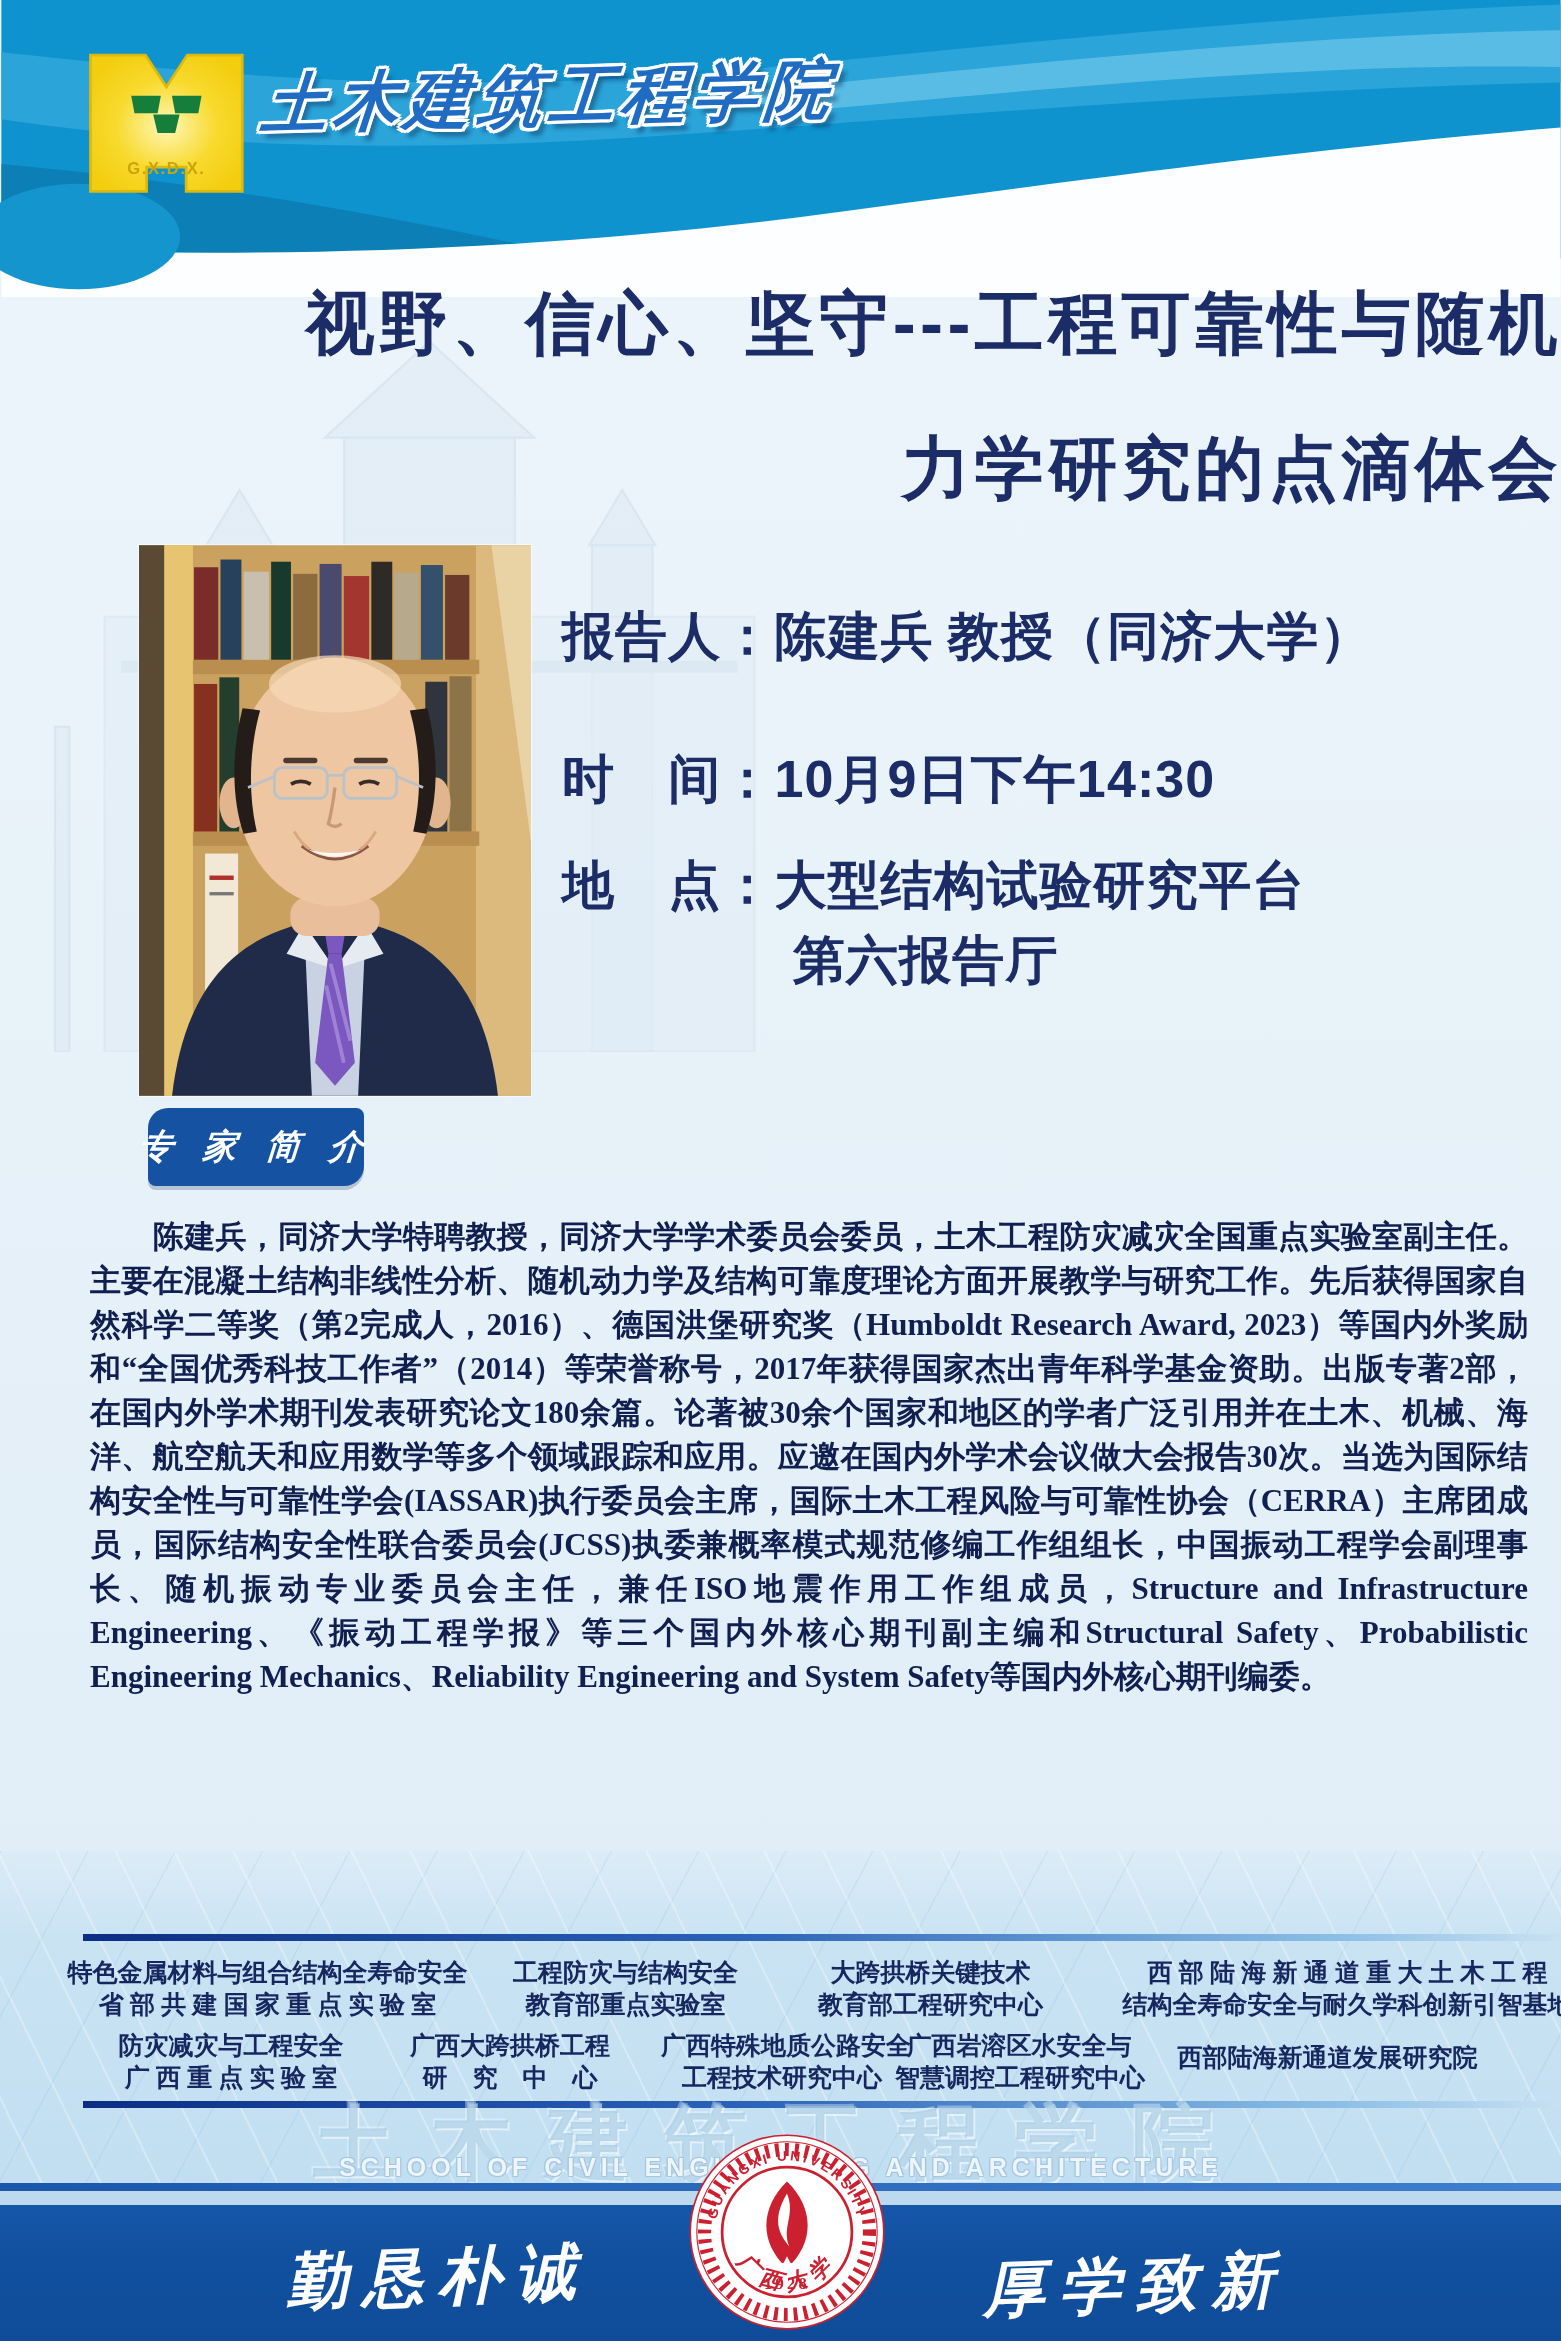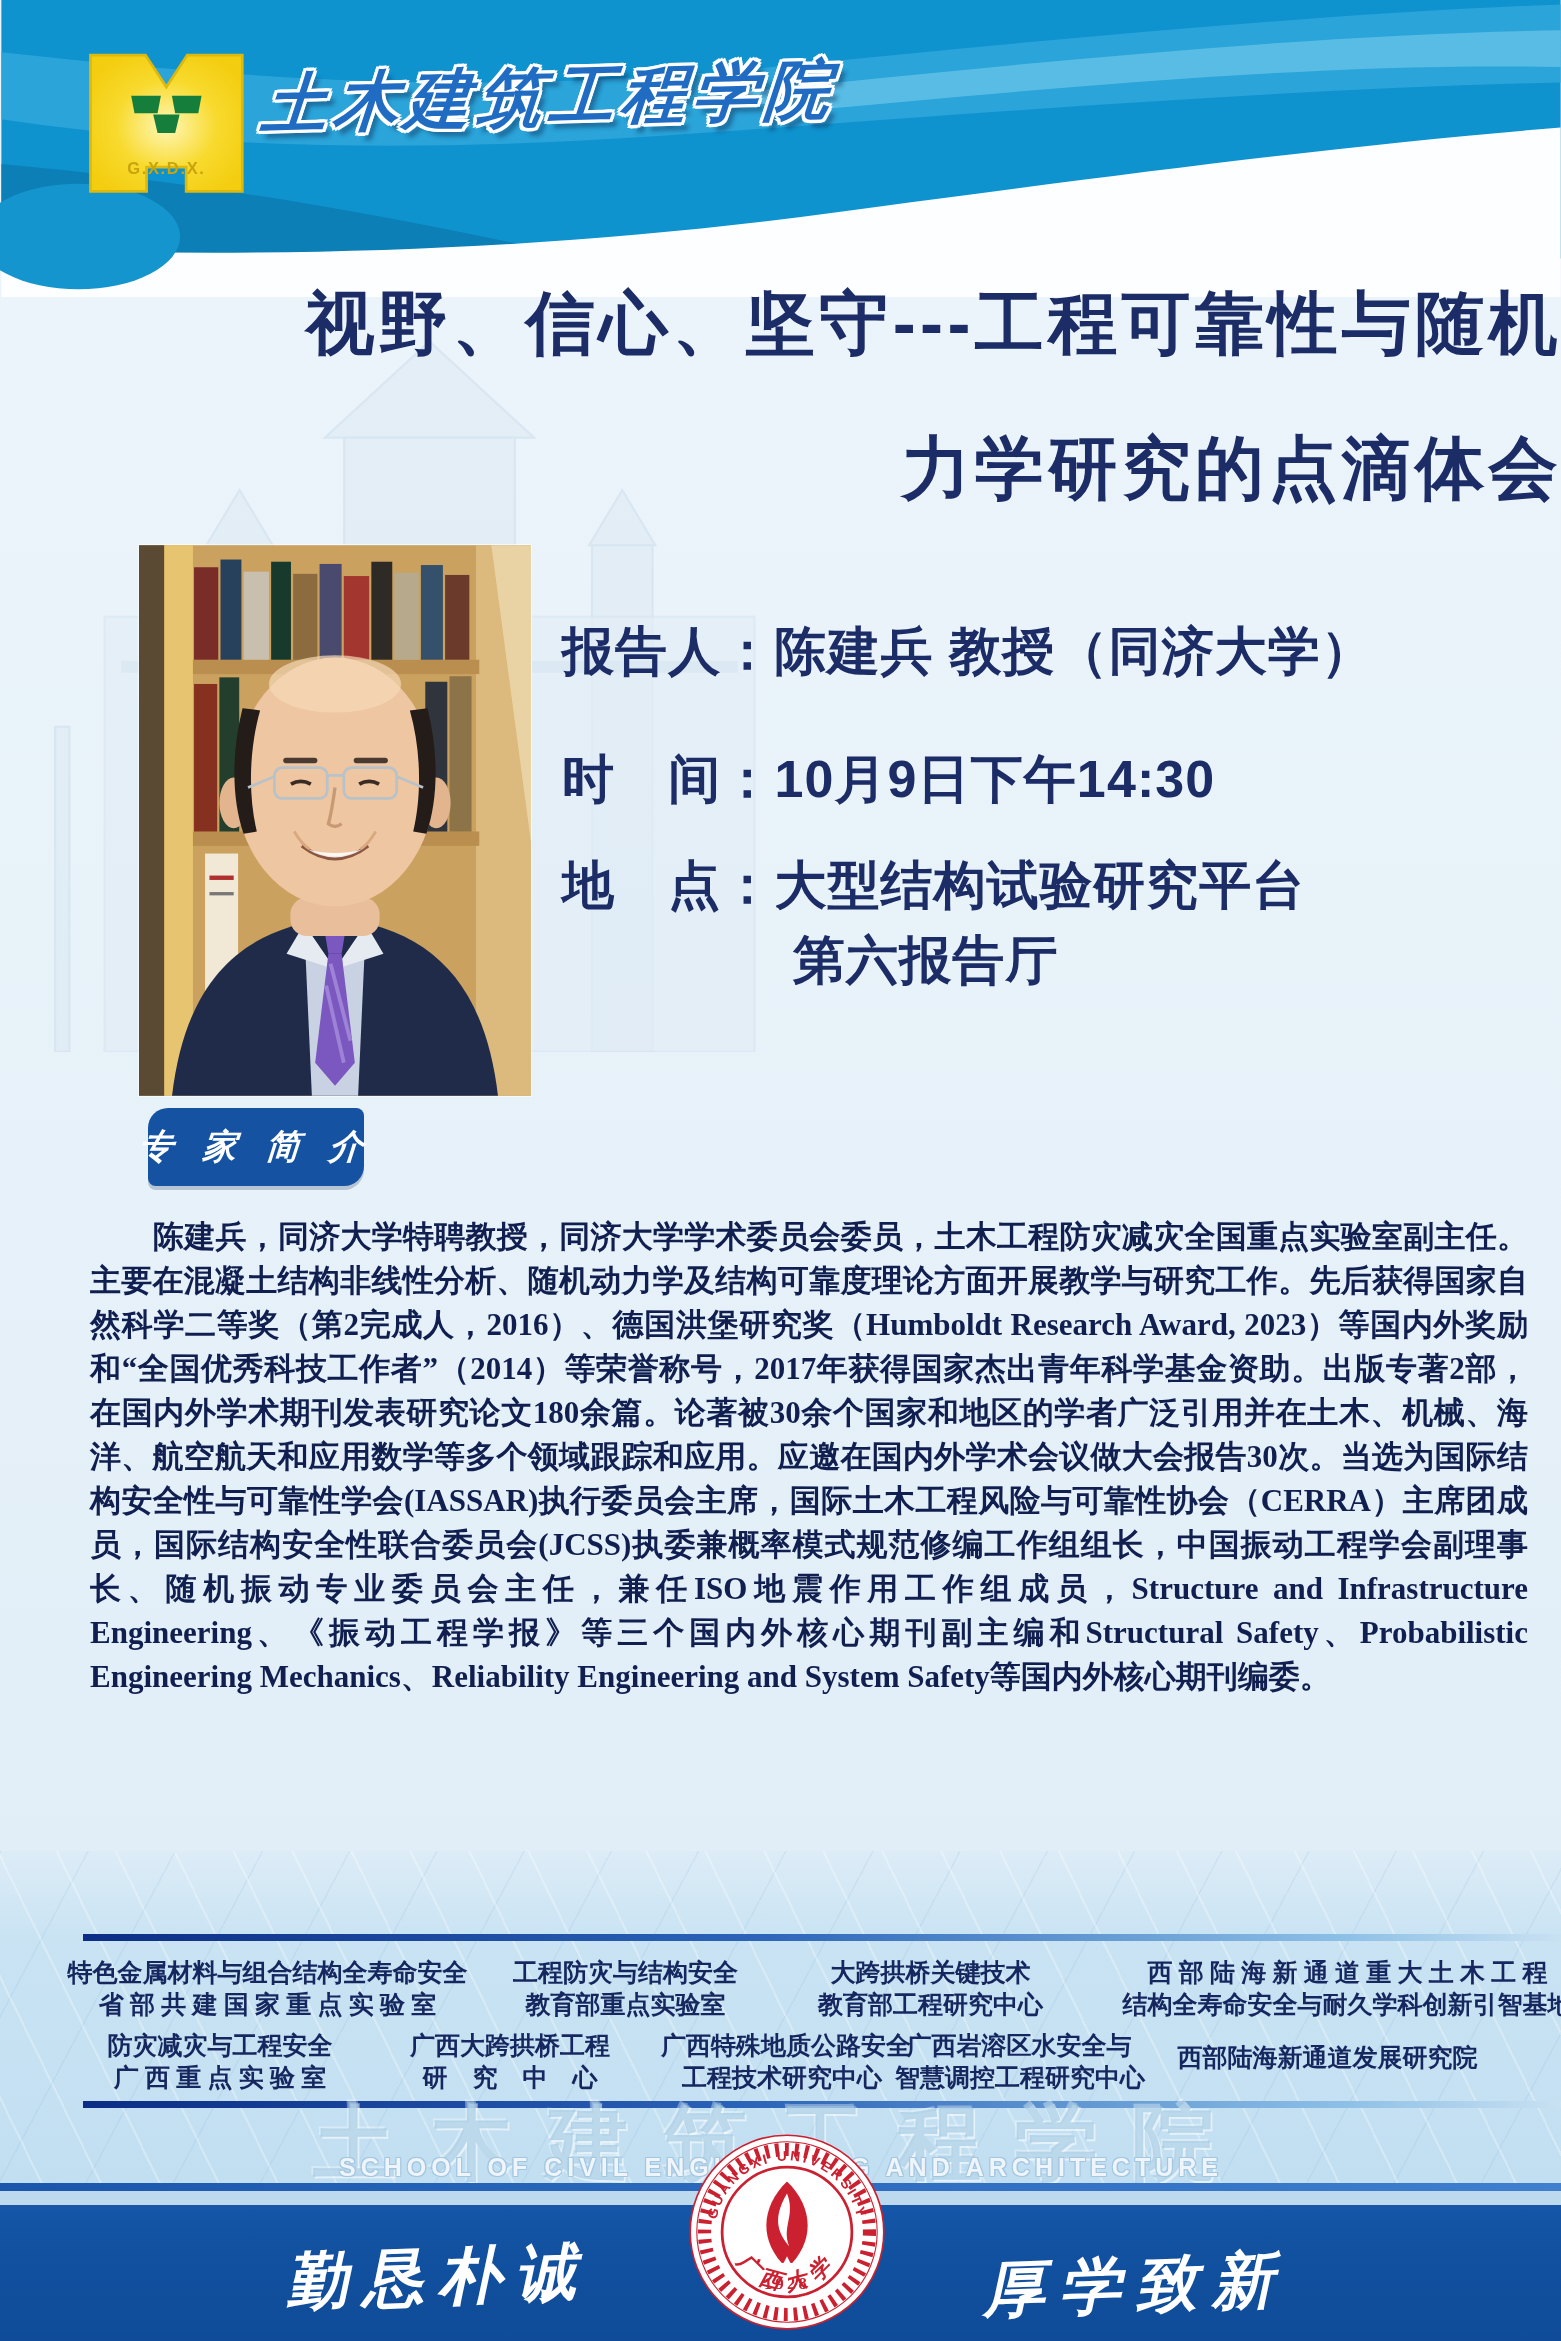--- a/index.html
+++ b/index.html
@@ -29,21 +29,21 @@
   }
   .title-line1{top:278px;}
   .title-line2{top:423px;}
   
   .photo{position:absolute;left:139px;top:545px;z-index:4;box-shadow:0 0 0 1.1px rgba(255,255,255,.6);}
   
   .info-line{
     position:absolute;left:562px;z-index:4;color:#1b2c66;
     font-weight:700;font-size:52px;white-space:nowrap;letter-spacing:1.1px;
   }
-  .info-1{top:617px;}
+  .info-1{top:602px;font-family:Liberation Serif, serif;}
   .info-2{top:745px;}
   .info-3{top:851px;}
   .info-4{top:926px;padding-left:231px;}
   
   .badge{
     position:absolute;left:148px;top:1108px;width:216px;height:78px;z-index:4;
     background:#1553a2;border-radius:20px 7.7px 20px 7.7px;
     box-shadow:0 3.9px 0 rgba(10,40,90,.22);
     display:flex;align-items:center;justify-content:center;
   }
@@ -72,21 +72,21 @@
   .bar1{top:1934px;} .bar2{top:2101px;}
   .lab{
     position:absolute;z-index:2;text-align:center;color:#16265e;
     font-family:"Liberation Serif",serif;font-weight:700;
     font-size:25px;line-height:32px;white-space:nowrap;
   }
   .lab-r1-1{left:58px; top:1957px;width:419px;}
   .lab-r1-2{left:507px; top:1957px;width:237px;}
   .lab-r1-3{left:812px;top:1957px;width:237px;}
   .lab-r1-4{left:1092px;top:1957px;width:463px;margin-left:24px;}
-  .lab-r2-1{left:77px; top:2030px;width:286px;}
+  .lab-r2-1{left:88px; top:2030px;width:286px;}
   .lab-r2-2{left:397px; top:2030px;width:226px;}
   .lab-r2-3{left:661px;top:2030px;width:242px;}
   .lab-r2-4{left:895px;top:2030px;width:248px;}
   .lab-r2-5{left:1151px;top:2042px;width:353px;}
   
   .wm-cn{
     position:absolute;left:0;top:2088px;width:1562px;z-index:2;text-align:center;
     font-weight:900;font-size:83px;letter-spacing:34px;white-space:nowrap;
     color:rgba(158,199,226,.62);
     text-shadow:1.7px 1.7px 0 rgba(255,255,255,.55),-1.7px -1.7px 0 rgba(255,255,255,.35);

